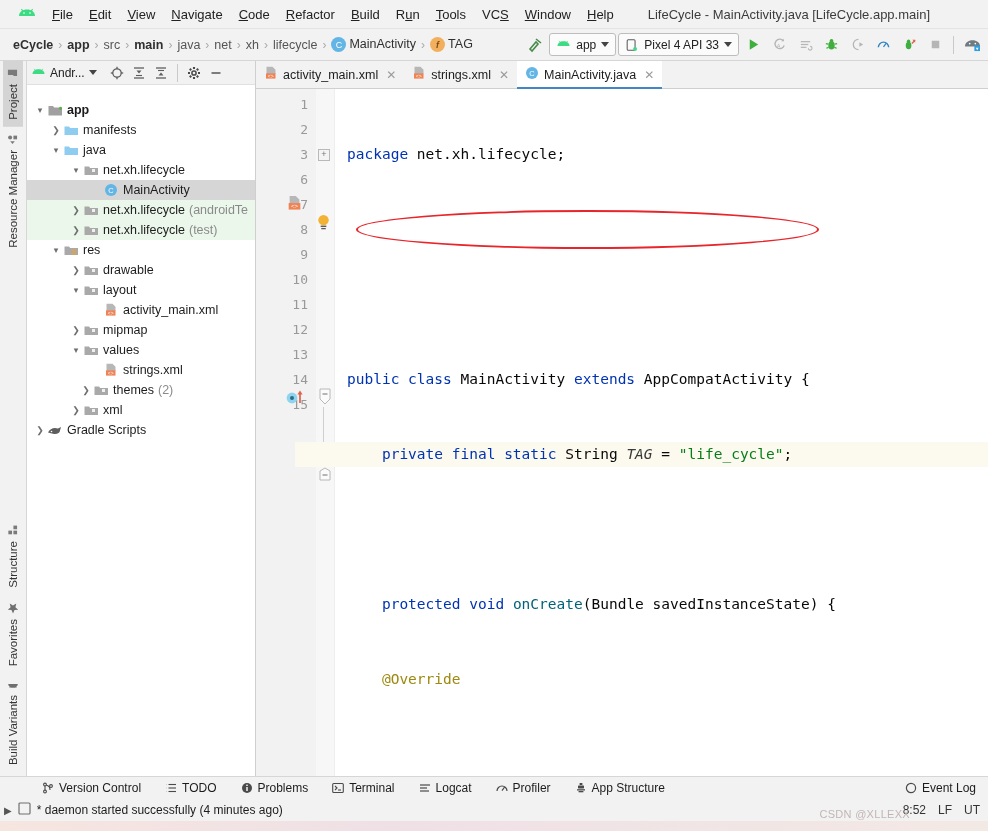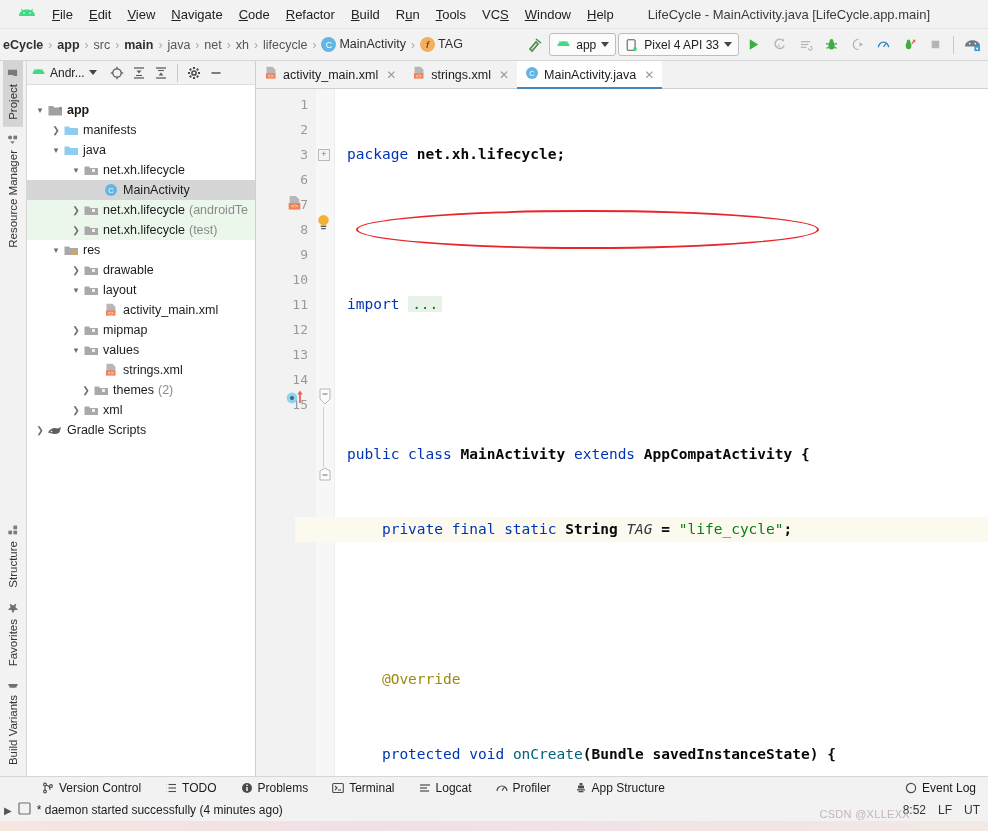--- a/index.html
+++ b/index.html
@@ -33,21 +33,21 @@
   .win-title {
     margin-left: 26px; font-size: 13px; color: #3c3c3c; white-space: nowrap;
   }
 
   
   .navbar {
     height: 31px; background: #f2f2f2;
     display: flex; align-items: center;
     border-bottom: 1px solid #d6d6d6;
     flex: 0 0 31px;
-    padding-left: 2px;
+    padding-left: 12px;
   }
   .crumbs { display: flex; align-items: center; }
   .crumb { font-size: 12.5px; color: #303030; white-space: nowrap; padding: 0 1px; }
   .crumb.bold { font-weight: bold; }
   .crumb.dim { color: #555; }
   .crumb-sep { color: #aaa; font-size: 12px; margin: 0 4px; }
   .crumb-ico { width: 15px; height: 15px; border-radius: 50%; display:inline-flex;
      align-items:center; justify-content:center; font-size:9px; color:#fff; margin-right:3px; }
   .ico-class { background: #62b5e5; }
   .ico-field { background: #f2b05e; color:#7a4a10; font-style: italic; font-weight: bold;}
@@ -142,21 +142,21 @@
   .ln {
     position: absolute; right: 8px; color: #999; line-height: 25px;
   }
   .codeline { height: 25px; line-height: 25px; }
   .codeline.hl { background: #fcfaee; margin-left:-12px; padding-left:12px; }
   .kw { color: #0033b3; }
   .str { color: #067d17; }
   .fld { color: #3a3a3a; font-style: italic; }
   .ann { color: #9e880d; }
   .mth { color: #00627a; }
-  .pln { color: #080808; font-weight: bold; }
+  .pln { color: #080808; }
   .fold-box {
     display:inline-block; border:1px solid #b9b9b9; background:#f4f4f4; color:#777;
     font-size: 9px; line-height: 9px; width: 10px; height:10px; text-align:center;
     vertical-align: middle; position:absolute; font-family:"Liberation Sans",sans-serif;
   }
   .import-dots { background:#e8f2e8; padding: 0 4px; color:#067d17;}
 
   .hl-band { position:absolute; left:0; right:0; height:25px; background:#fcfaee; }
 
   
@@ -713,27 +713,26 @@
                 <path d="M2 13 h10 v-9 l-5 -3 l-5 3 Z" fill="#fbfbfb" stroke="#b8b8b8" stroke-width="1"></path>
                 <line x1="4.5" y1="8" x2="9.5" y2="8" stroke="#888" stroke-width="1.2"></line>
               </svg>
           </span>
           <span style="position:absolute;left:7px;top:318px;width:1px;height:60px;background:#cfcfcf;"></span>
         </div>
 
         <div class="code">
           <div class="codeline"><span class="kw">package</span><span class="pln"> net.xh.lifecycle;</span></div>
           <div class="codeline"></div>
-          <div class="codeline"><span class="kw">import</span><span class="pln"> </span><span class="import-dots">...</span></div>
           <div class="codeline"></div>
           <div class="codeline"><span class="kw">public</span><span class="kw"> class </span><span class="pln">MainActivity</span><span class="kw"> extends </span><span class="pln">AppCompatActivity</span><span class="pln"> {</span></div>
           <div class="codeline hl" style="padding-left:52px;margin-left:-52px;"><span class="pln">    </span><span class="kw">private final static</span><span class="pln"> String </span><span class="fld">TAG</span><span class="pln"> = </span><span class="str">"life_cycle"</span><span class="pln">;</span></div>
           <div class="codeline"></div>
+          <div class="codeline"><span class="pln">    </span><span class="kw">protected</span><span class="pln"> </span><span class="kw">void</span><span class="pln"> </span><span class="mth">onCreate</span><span class="pln">(Bundle savedInstanceState) {</span></div>
           <div class="codeline"><span class="pln">    </span><span class="ann">@Override</span></div>
-          <div class="codeline"><span class="pln">    </span><span class="kw">protected</span><span class="pln"> </span><span class="kw">void</span><span class="pln"> </span><span class="mth">onCreate</span><span class="pln">(Bundle savedInstanceState) {</span></div>
           
           
           
           
         </div>
 
         <div class="ellipse" style="left:100px; top:121px; width:459px; height:35px;"></div>
       </div>
     </div>
   </div>

